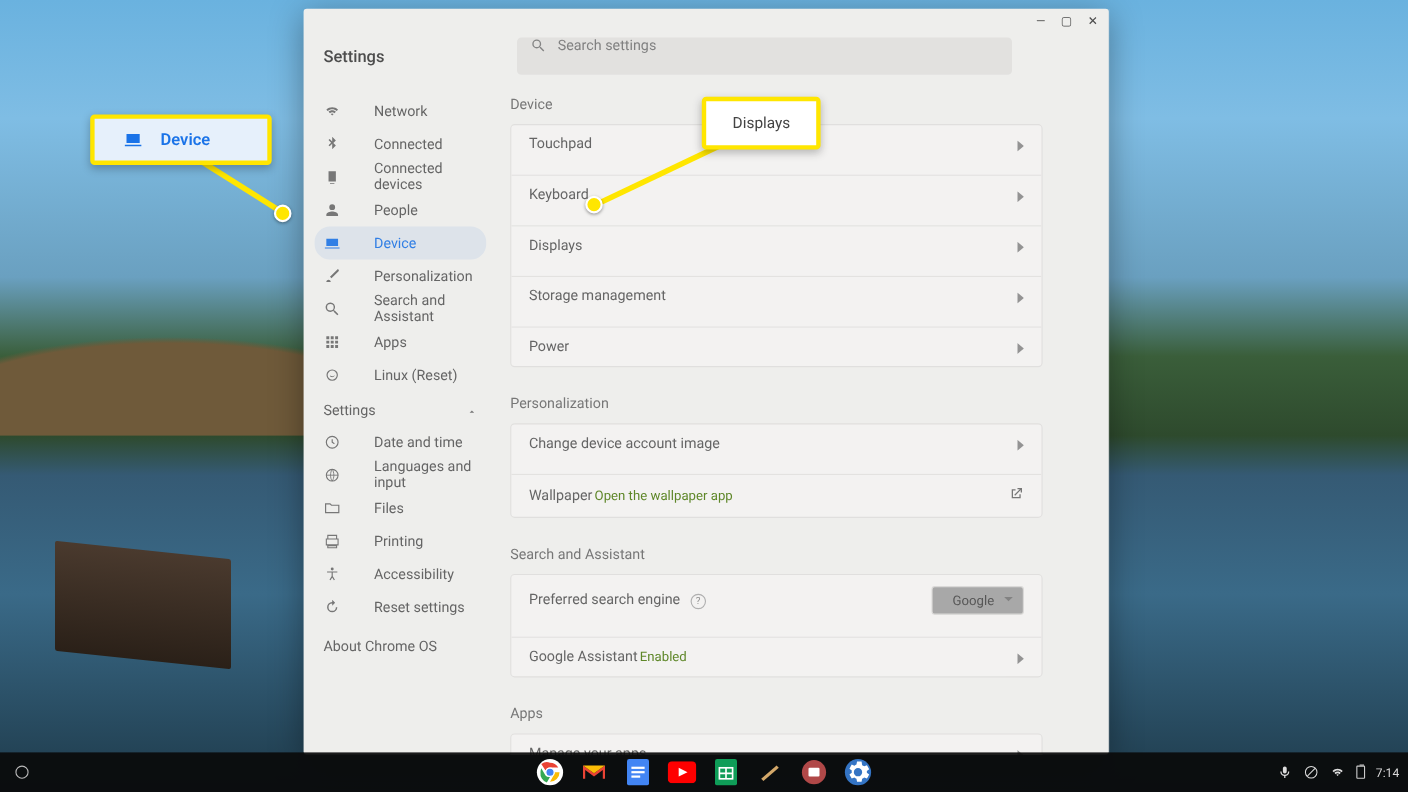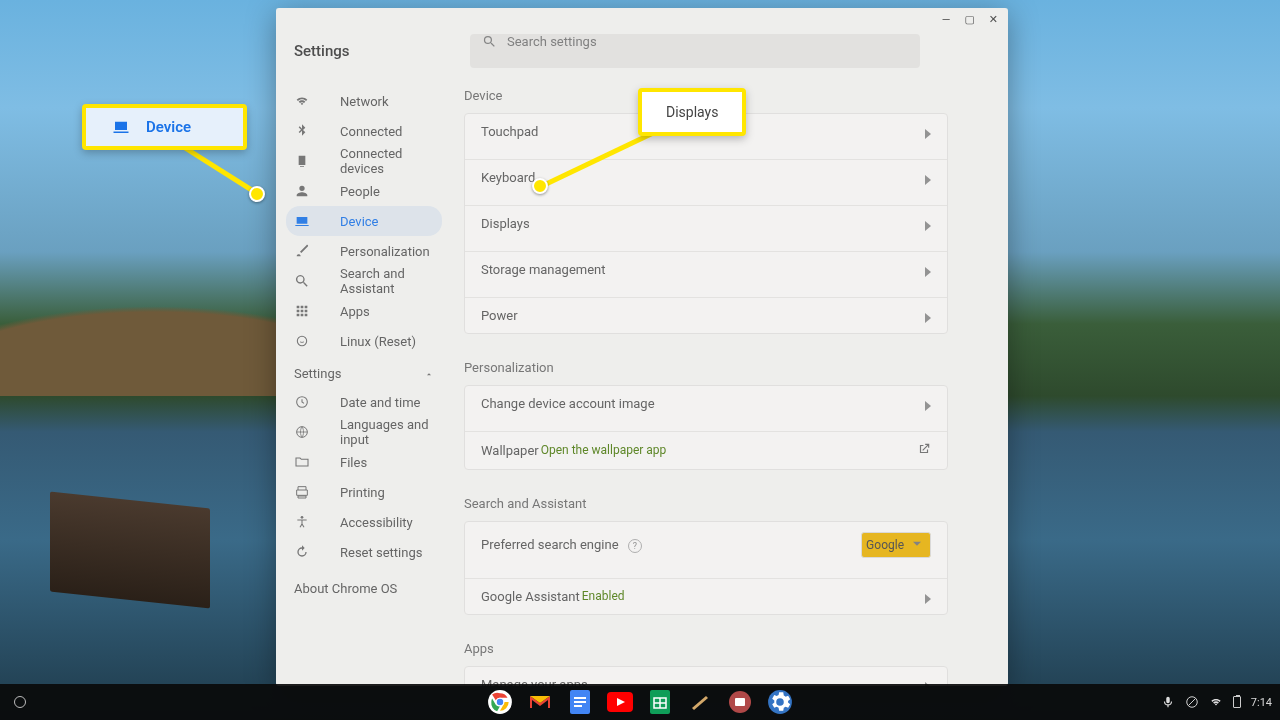--- a/index.html
+++ b/index.html
@@ -106,22 +106,22 @@
   .row + .row { border-top:1px solid #e6e5e3;margin-top:10px; }
   .row-left{display:flex;flex-direction:row;gap:2px;}
   .sub { font-size:12px; color:#4d7c0f; }
   .chevron-right{width:6px;height:10px;}
   .chevron-right svg{width:6px;height:10px;fill:#8a8a8a;}
   .ext-icon svg{width:14px;height:14px;fill:#6a6a6a;}
   .info-icon{display:inline-flex;align-items:center;justify-content:center;
     width:14px;height:14px;border:1px solid #aaa;border-radius:50%;
     font-size:9px;color:#888;margin-left:6px;}
   .dropdown {
-    background:#eab308;border:1px solid #dcdbd9;border-radius:3px;
-    padding:5px 26px 5px 4px; font-size:12px; color:#444; position:relative;
+    background:#a3a3a3;border:1px solid #dcdbd9;border-radius:3px;
+    padding:5px 26px 5px 18px; font-size:12px; color:#444; position:relative;
   }
   .dropdown::after{
     content:"";position:absolute;right:9px;top:50%;transform:translateY(-40%);
     border:4px solid transparent; border-top-color:#777;
   }
 
   
   .callout {
     position:absolute; background:#fff; border:4px solid #ffe600;
     border-radius:4px; box-shadow:0 3px 8px rgba(0,0,0,.25);

